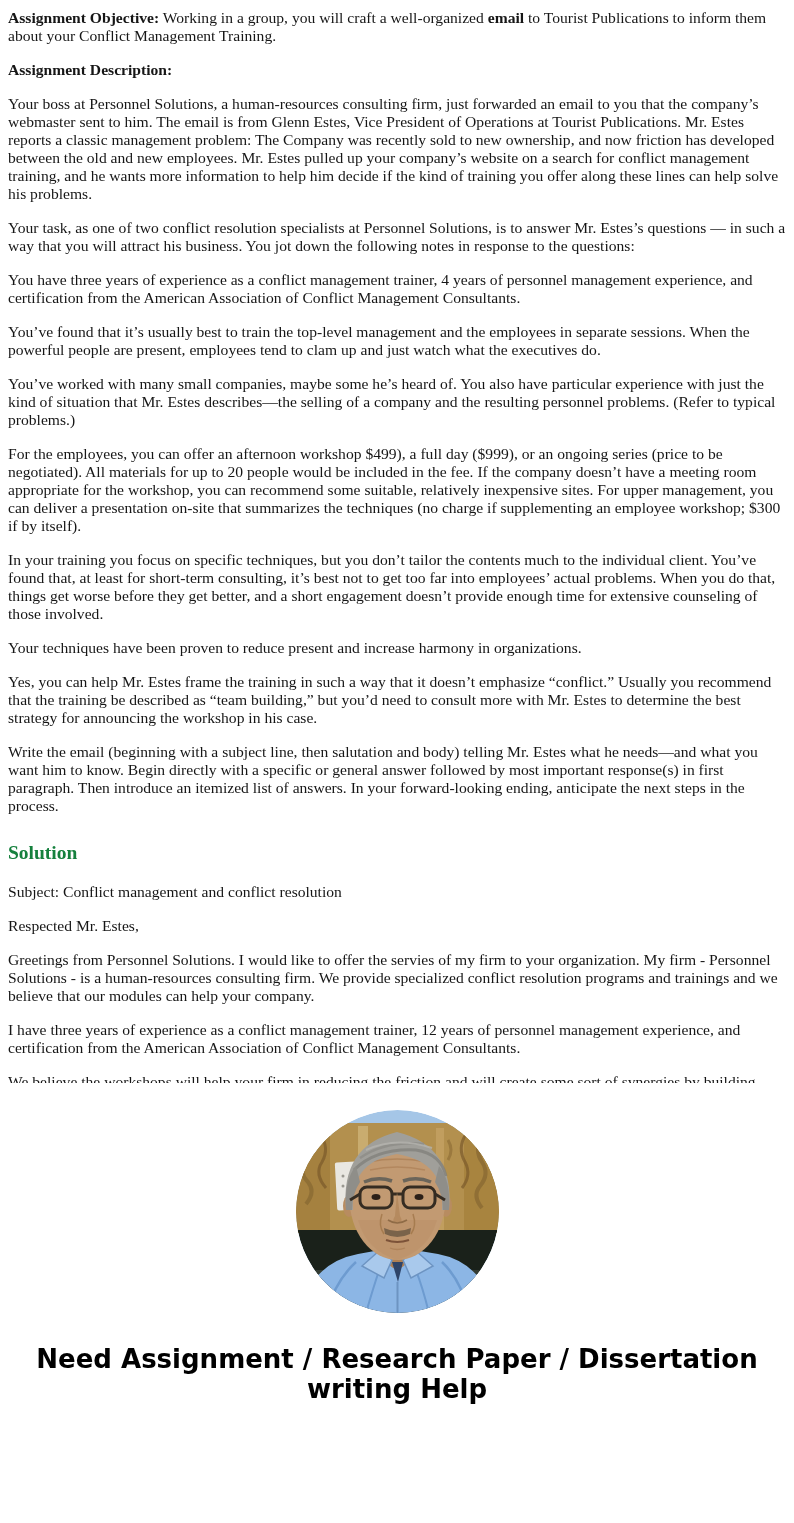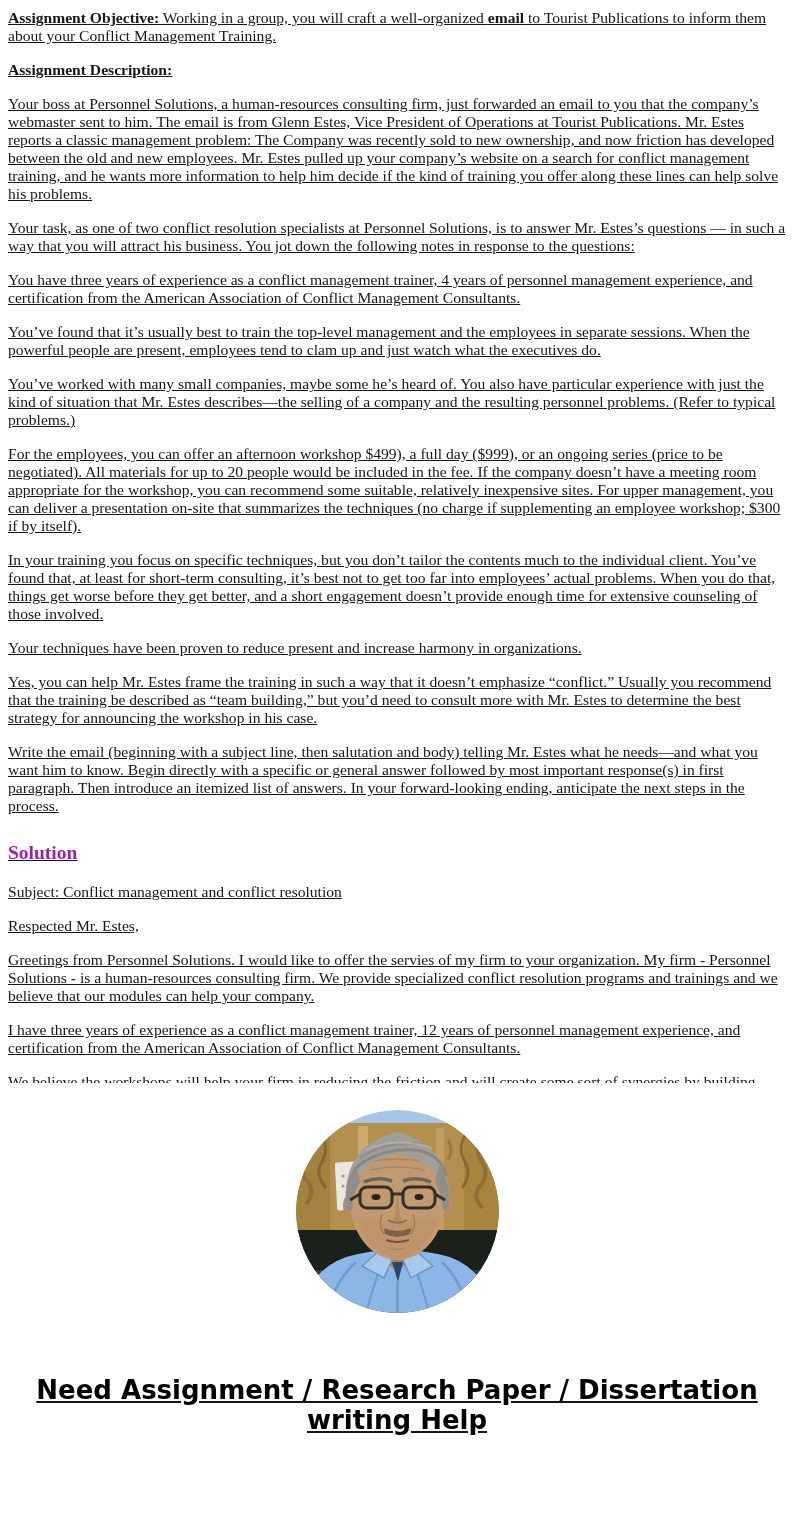--- a/index.html
+++ b/index.html
@@ -4,59 +4,58 @@
 <style>
   html, body { margin: 0; padding: 0; background: #ffffff; }
   .page {
     position: relative;
     width: 794px;
     height: 1523px;
     background: #ffffff;
     overflow: hidden;
     color: #161616;
     font-family: "Liberation Serif", serif;
-    text-decoration: underline;
   }
   .content {
     padding: 0 8px;
     max-height: 1126px;
     overflow: hidden;
     font-size: 15.6px;
     line-height: 18px;
     text-align: left;
   }
   .content p { margin: 16px 0; }
   .content p.first { margin-top: 9px; }
   .content b { font-weight: bold; }
   .section-heading {
     font-size: 19.5px;
     line-height: 23px;
     font-weight: bold;
     margin: 26px 0 19px 0;
-    color: #a21caf;
+    color: #15803d;
   }
   .truncated {
     max-height: 10px;
     overflow: hidden;
     margin-bottom: 0 !important;
   }
   .photo-row {
     margin-top: 27px;
     display: flex;
     justify-content: center;
   }
   .portrait {
     width: 203px;
     height: 203px;
     border-radius: 50%;
     overflow: hidden;
     display: block;
   }
   .footer {
-    margin-top: 62px;
+    margin-top: 31px;
     text-align: center;
     font-family: "DejaVu Sans", sans-serif;
     font-weight: bold;
     font-size: 26px;
     line-height: 30px;
     color: #000;
     padding: 0 14px;
   }
   .footer .line { display: block; }
 </style>

